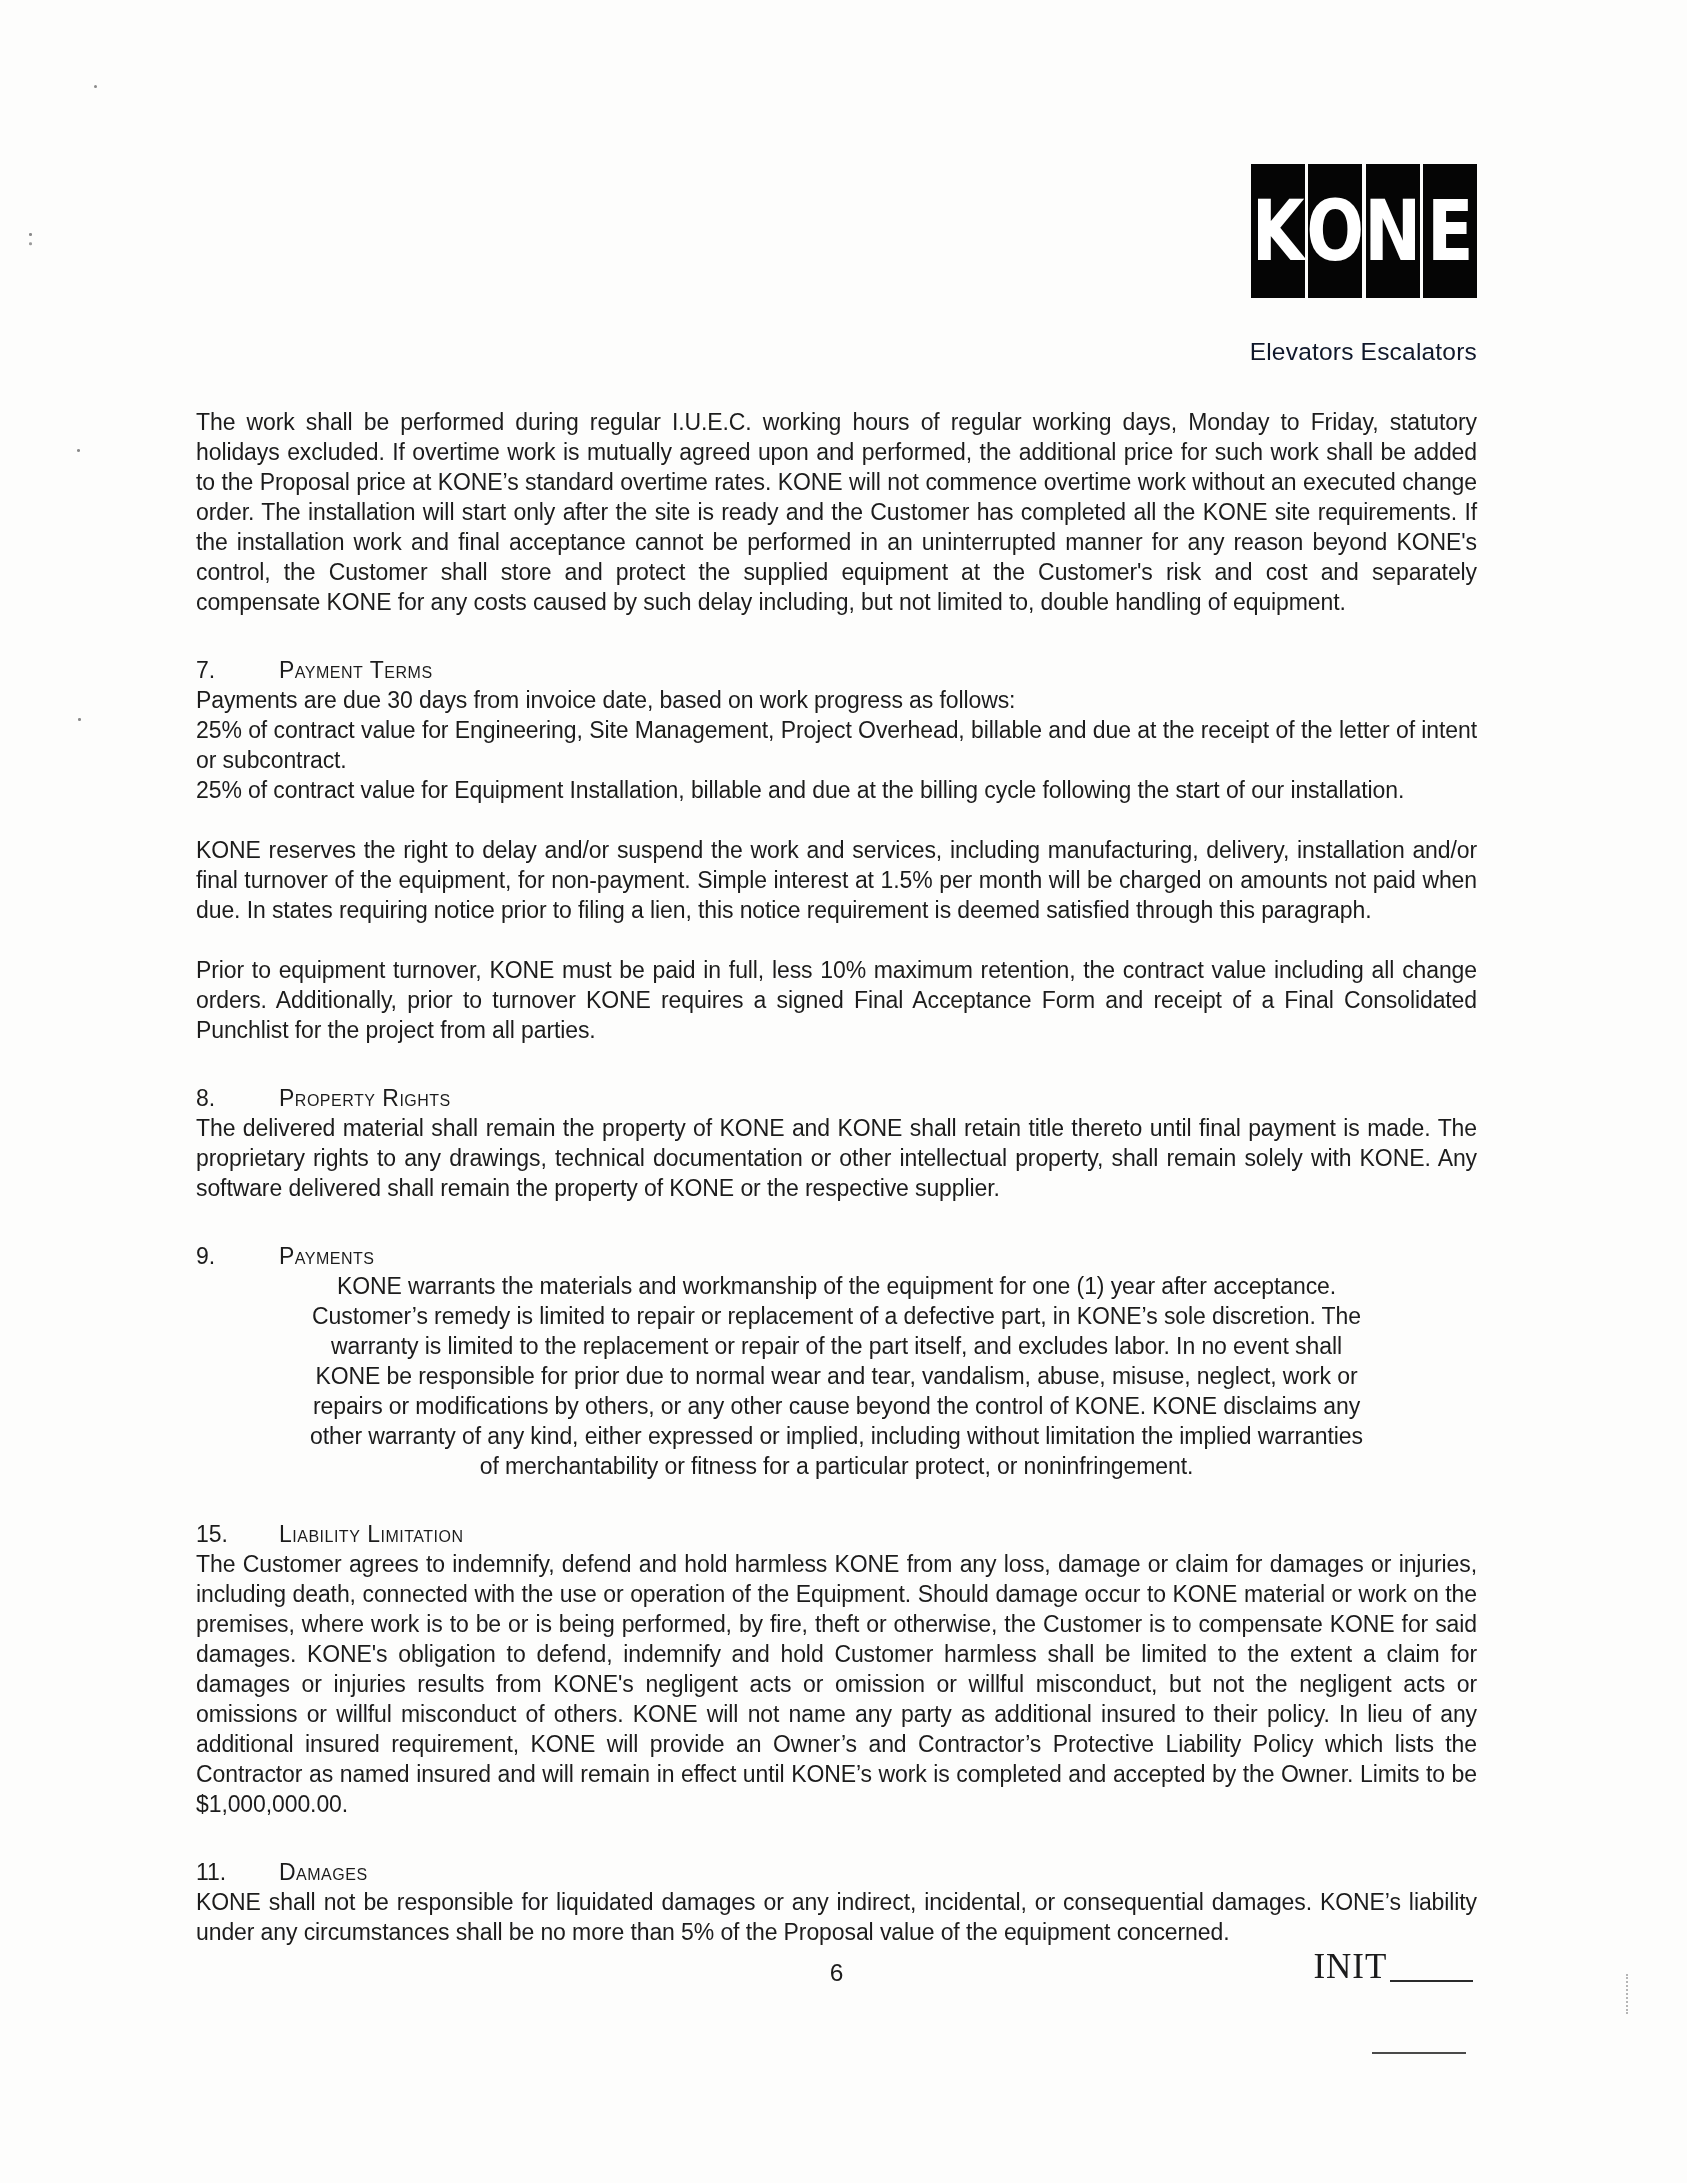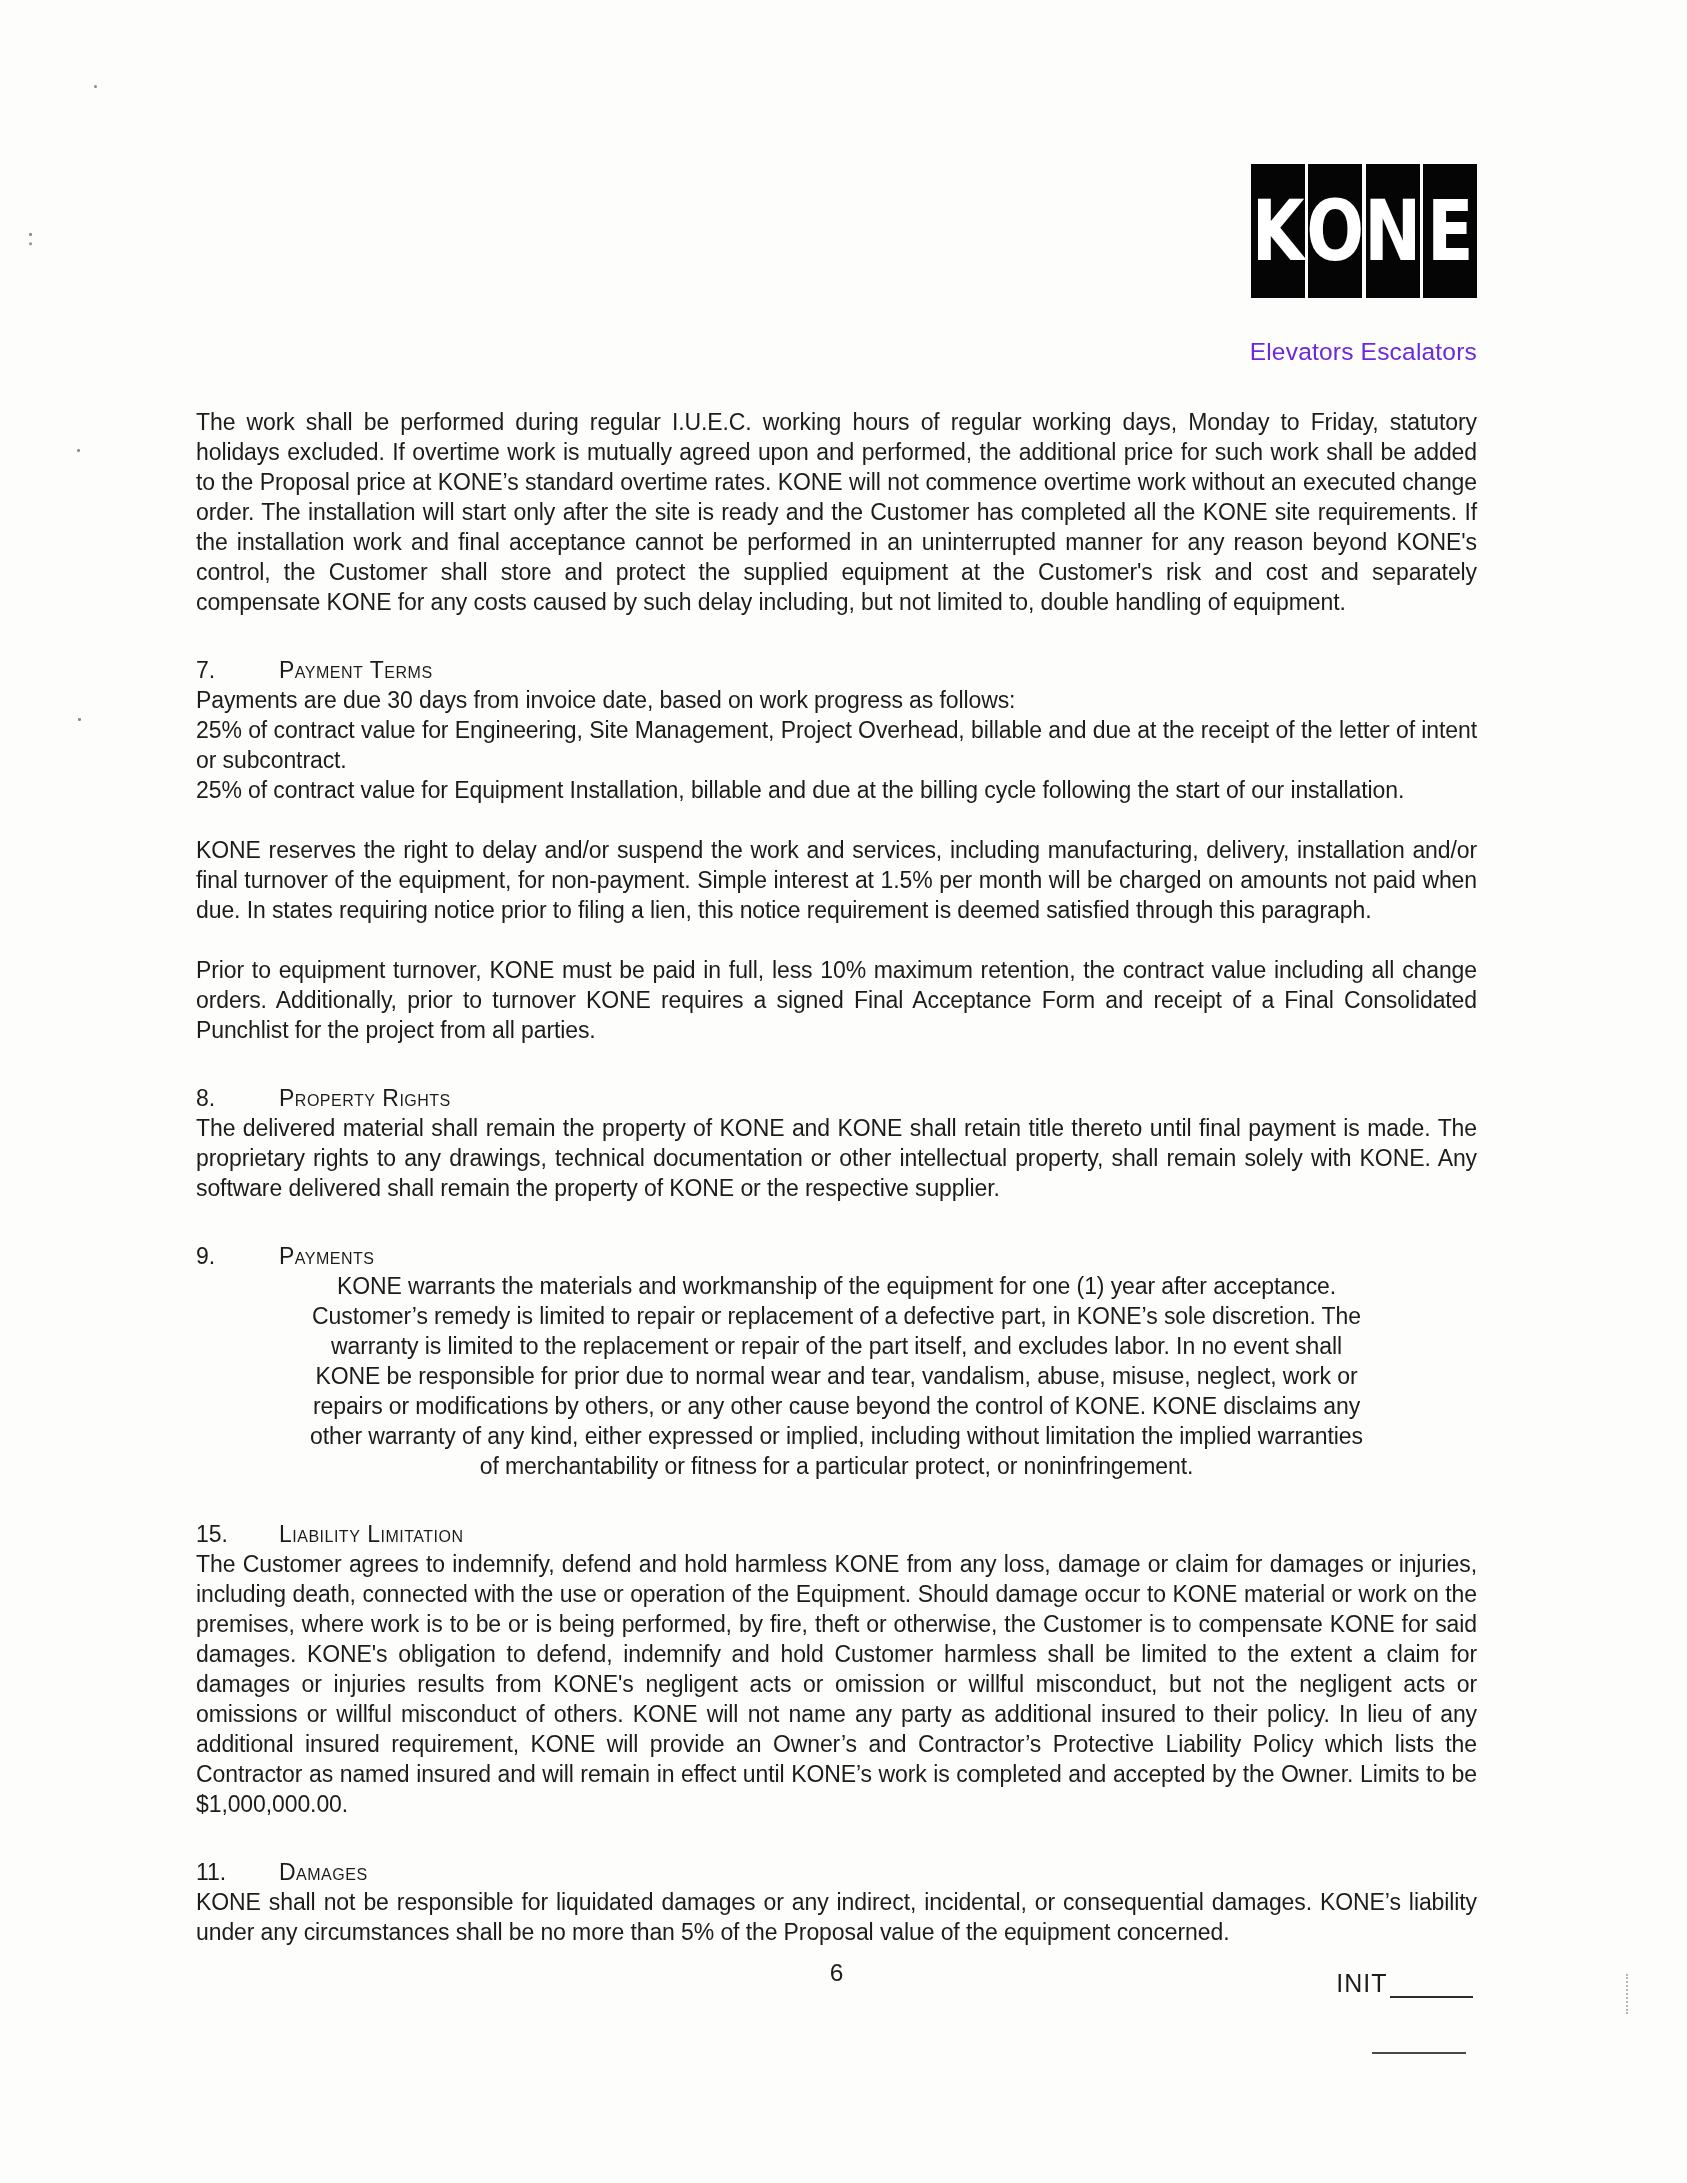--- a/index.html
+++ b/index.html
@@ -16,40 +16,39 @@
 
   
   .header { display:flex; flex-direction:column; align-items:flex-end; }
   .logo { display:flex; gap:3.3px; }
   .logo-tile {
     width:54px; height:134px; background:#050505; color:#ffffff;
     display:flex; align-items:center; justify-content:center;
     font-family:"DejaVu Sans", sans-serif; font-weight:700; font-size:83px;
   }
   .logo-tile b { display:block; transform:scaleX(0.82); font-weight:700; }
-  .tagline { margin-top:40px; font-size:24.5px; color:#6d28d9; letter-spacing:0.2px; }
+  .tagline { margin-top:40px; font-size:24.5px; color:#0f172a; letter-spacing:0.2px; }
 
   
   .content { margin-top:41px; font-size:23px; line-height:30px; letter-spacing:-0.1px; }
   .para { text-align:justify; }
   .ragged .para { text-align:center; }
   .section { margin-top:38px; }
   .heading { white-space:nowrap; }
   .sec-num { display:inline-block; width:83px; }
   .sec-title { font-variant:small-caps; letter-spacing:0.5px; }
   .block + .block { margin-top:30px; }
 
   
   .footer { position:relative; margin-top:10.6px; height:40px; font-size:24.5px; }
   .page-num { display:block; text-align:center; }
   .init-field {
     position:absolute; right:4px; top:-5.3px;
-    font-family:Liberation Sans, sans-serif; font-size:25px; letter-spacing:1px;
+    font-family:Liberation Serif, serif; font-size:35px; letter-spacing:1px;
     white-space:nowrap;
-    margin-top:16px;
   }
   .init-line {
     display:inline-block; width:83px; height:28px;
     border-bottom:2px solid #2b2b2b; vertical-align:bottom; margin-left:2.6px;
   }
 
   
   .stray-line { position:absolute; right:221px; top:2052px; width:94px; border-top:2px solid #4a4a4a; }
   .dotted-edge { position:absolute; left:1626px; top:1974px; height:40px; border-left:2.6px dotted #b5b5b5; }
   .spot { position:absolute; background:#8a8a8a; border-radius:50%; }

